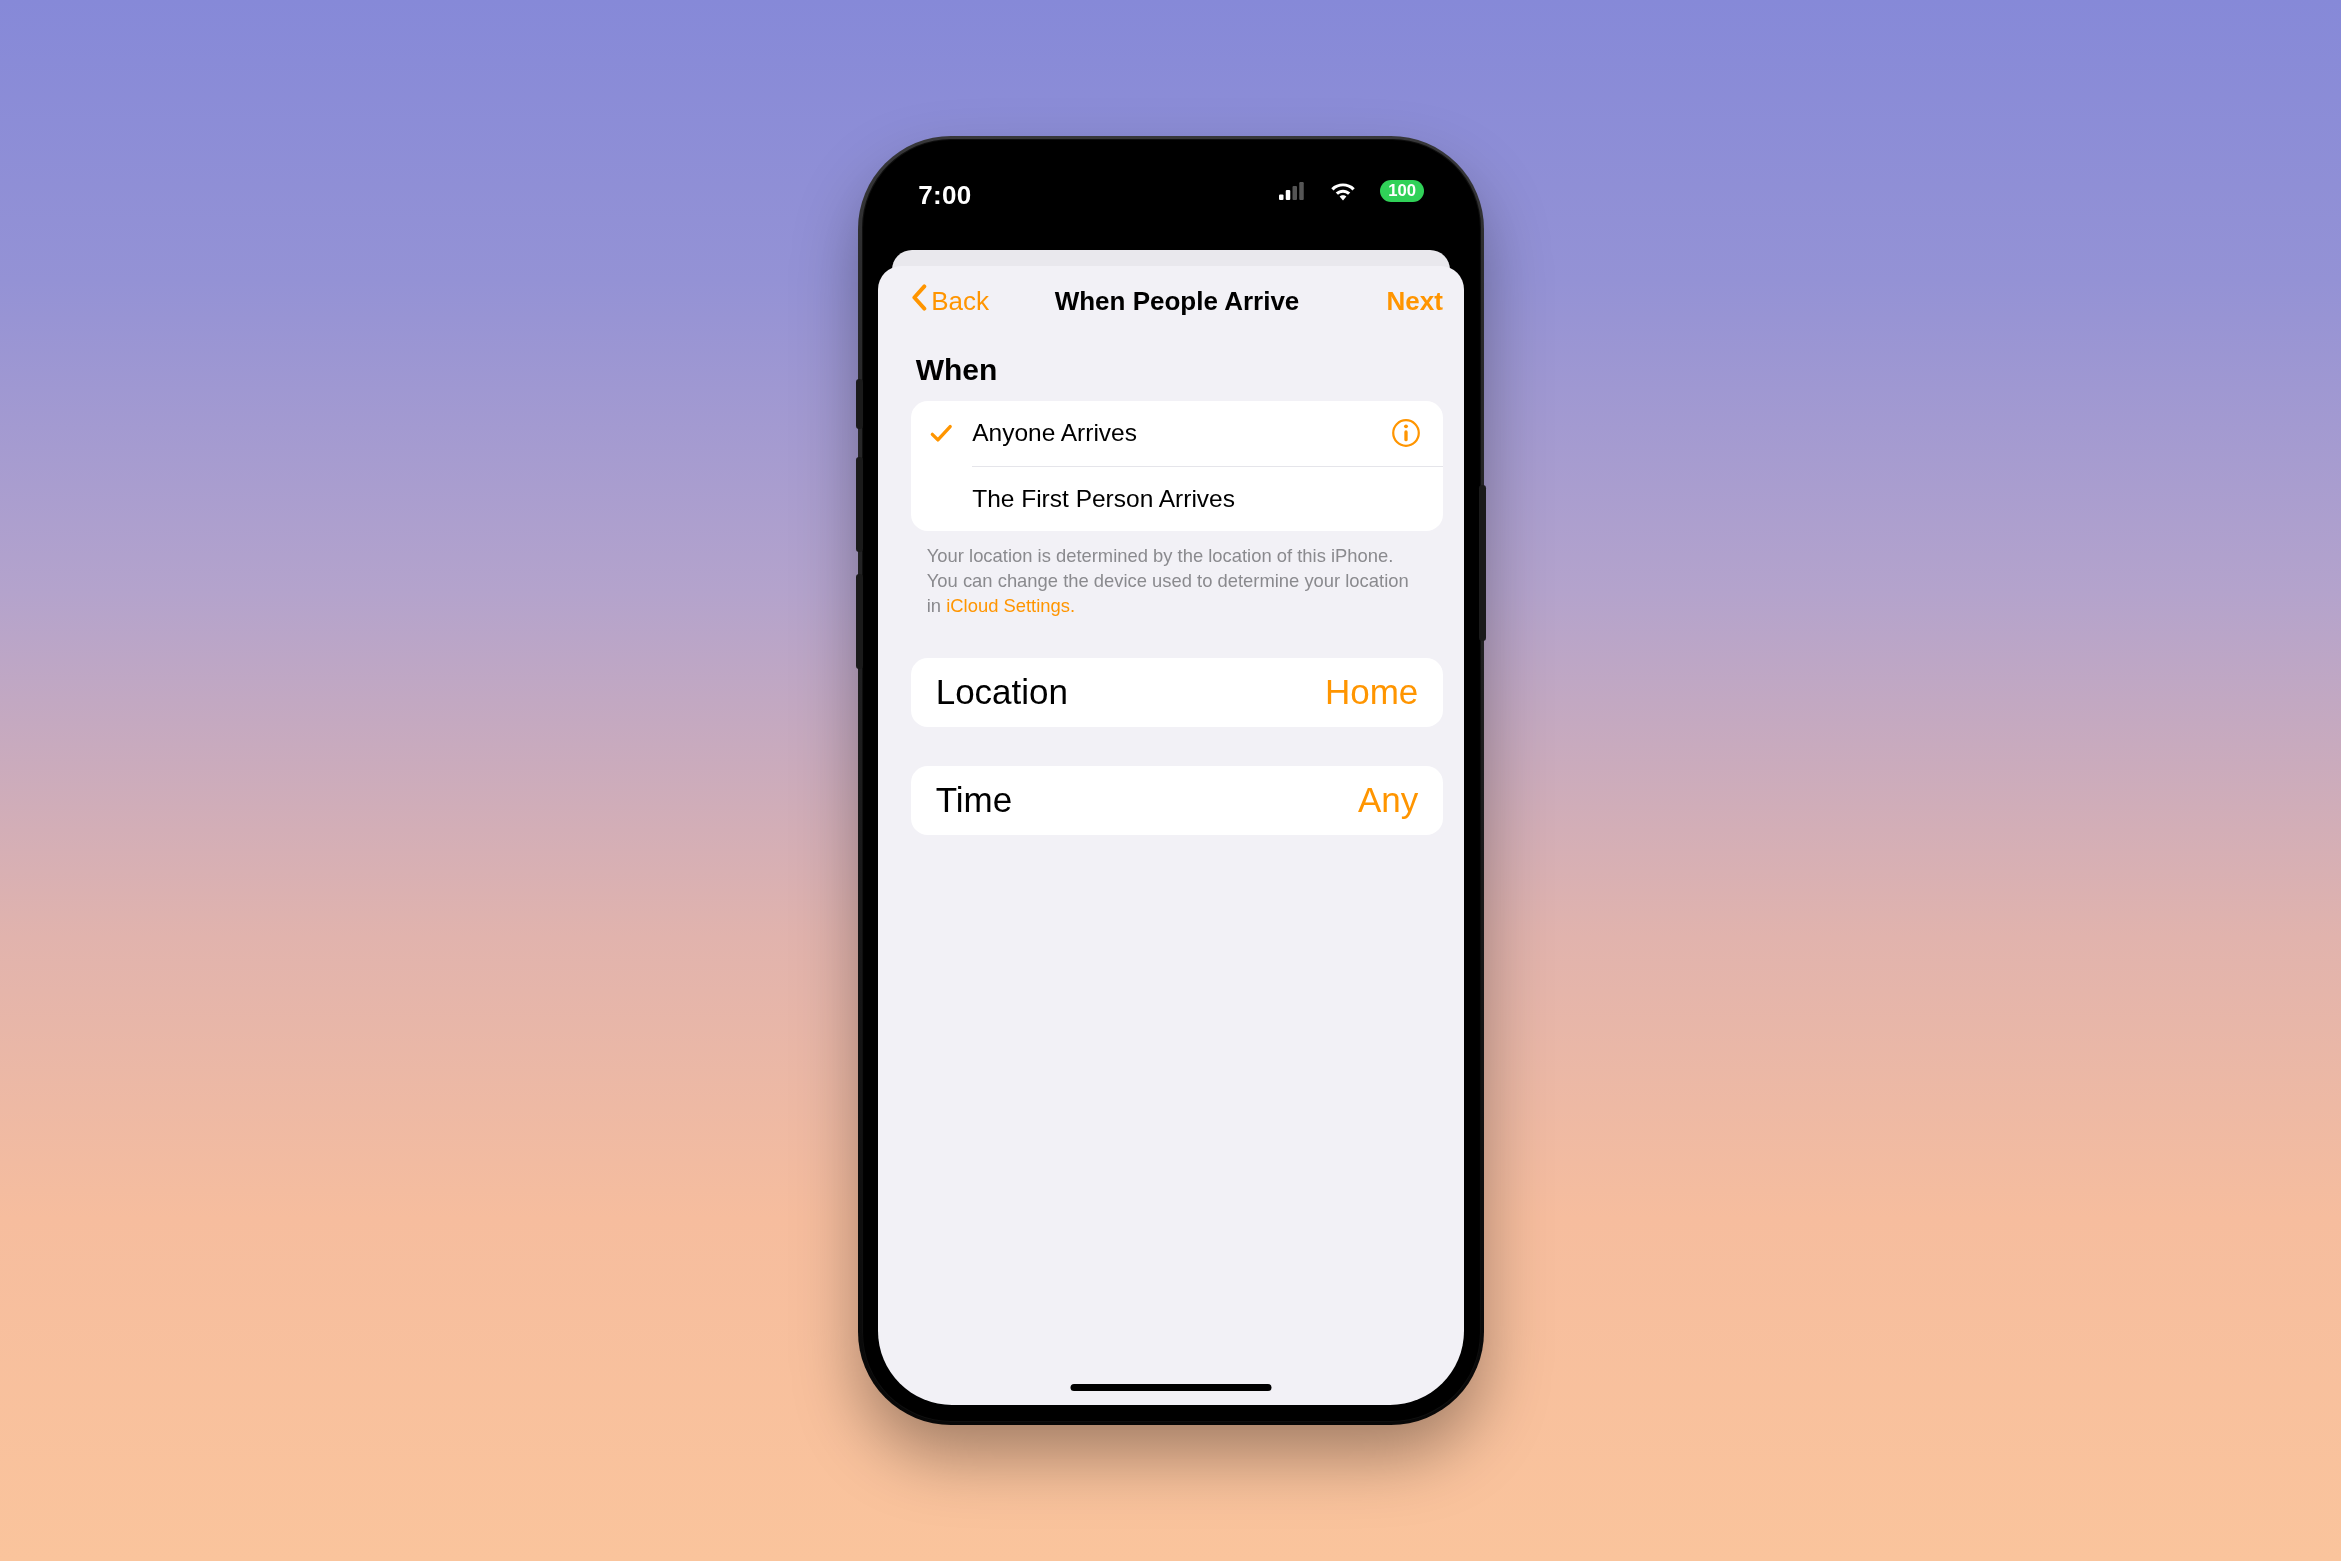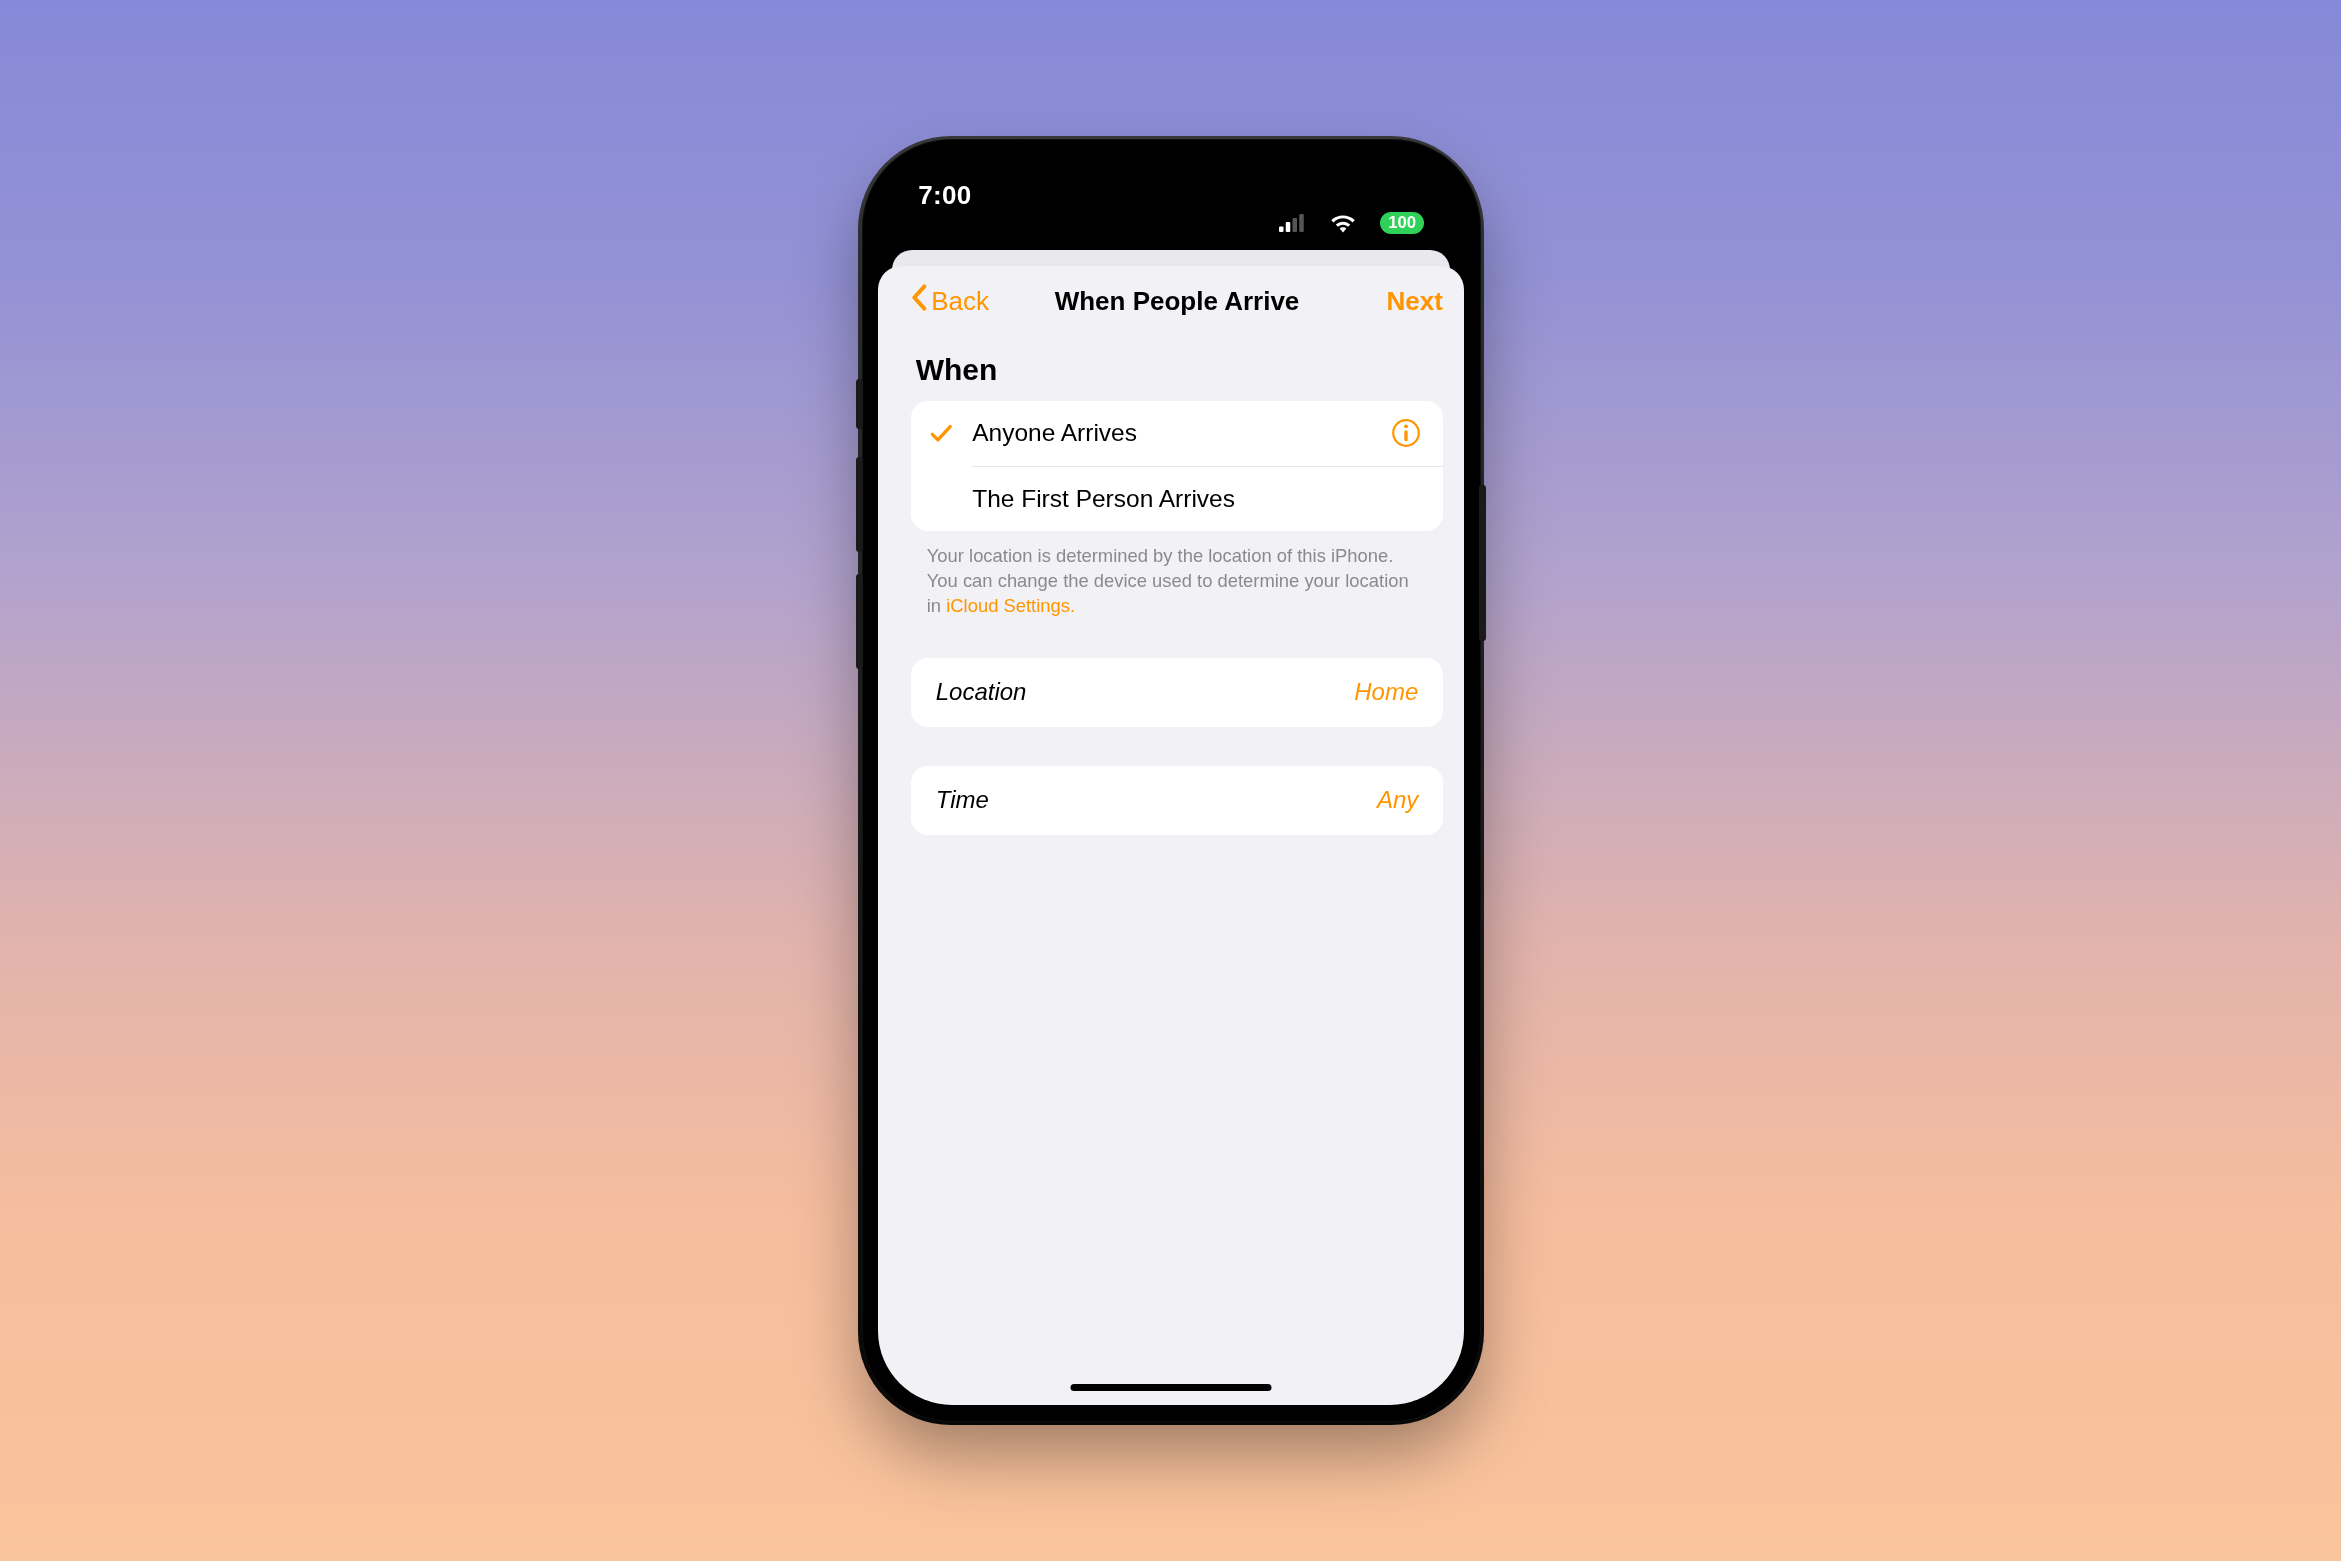--- a/index.html
+++ b/index.html
@@ -99,21 +99,20 @@
     font-weight: 600;
   }
   .statusbar .time {
     font-size: 26px;
     letter-spacing: 0.3px;
   }
   .status-right {
     display: flex;
     align-items: center;
     gap: 24px;
-    margin-top: 32px;
   }
   .cell-icon, .wifi-icon {
     display: inline-flex;
   }
   .battery-pill {
     display: inline-flex;
     align-items: center;
     justify-content: center;
     height: 22px;
     padding: 0 7.8px;
@@ -232,22 +231,21 @@
     background: var(--card-bg);
     border-radius: 16.7px;
     margin-top: 39px;
   }
   .kv-row {
     display: flex;
     align-items: center;
     justify-content: space-between;
     min-height: 69px;
     padding: 0 24.5px;
-    font-size: 24px;
-    font-style: italic;
+    font-size: 35px;
   }
   .kv-row .key { color: var(--text-primary); }
   .kv-row .val { color: var(--accent); }
 
   .home-indicator {
     position: absolute;
     bottom: 14.5px;
     left: 50%;
     transform: translateX(-50%);
     width: 201px;

